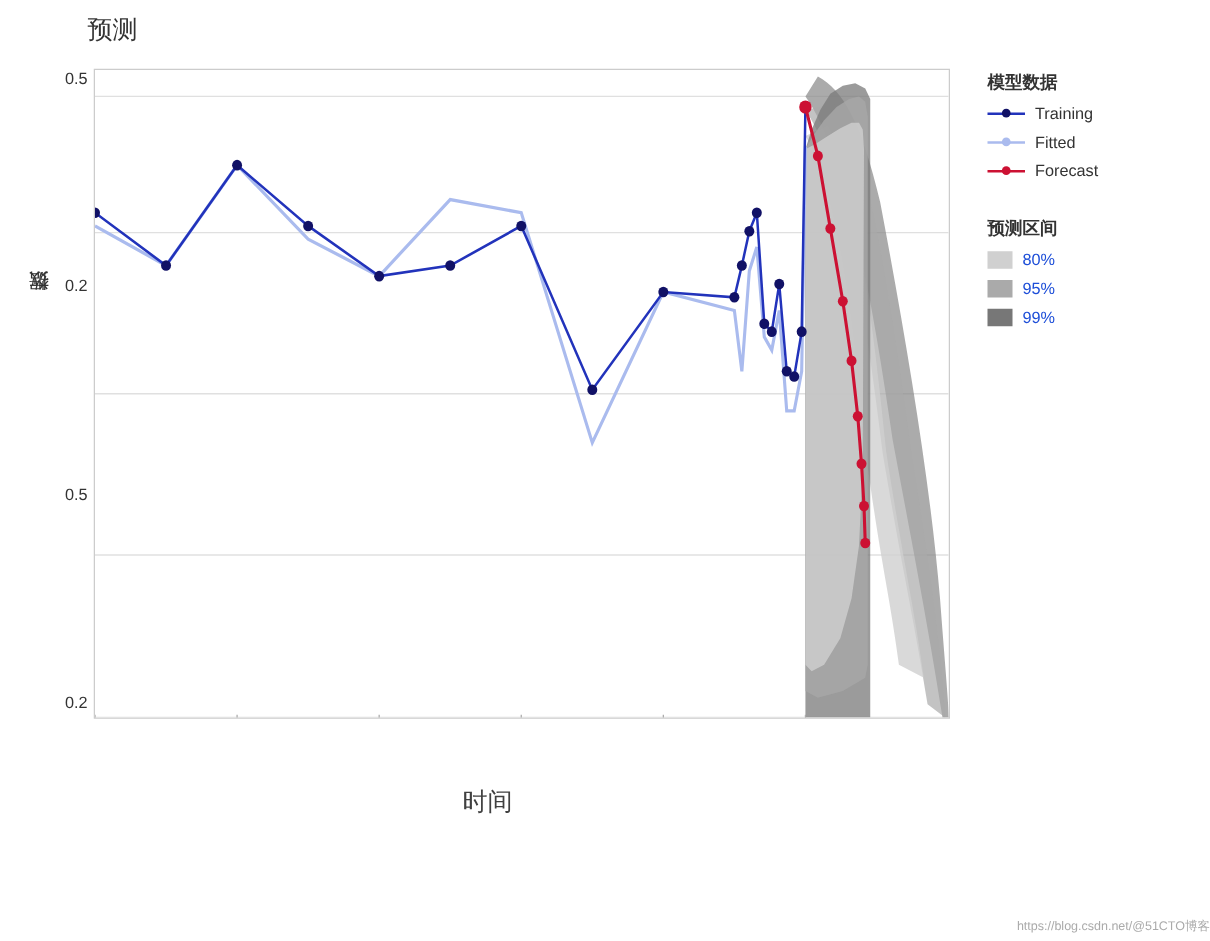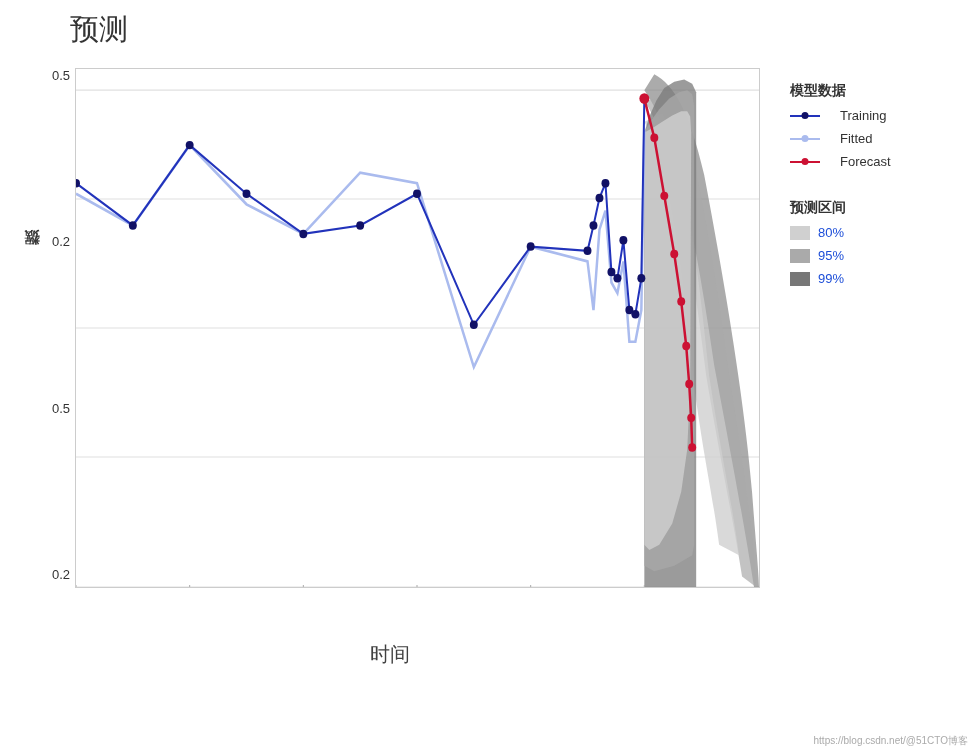--- a/index.html
+++ b/index.html
@@ -14,21 +14,21 @@
     .page-container {
       width: 968px;
       height: 753px;
       background: #ffffff;
       position: relative;
       display: flex;
       flex-direction: column;
       padding: 10px 10px 0 10px;
     }
     .page-title {
-      font-size: 29px;
+      font-size: 20px;
       font-weight: normal;
       color: #333;
       margin-left: 60px;
       margin-bottom: 8px;
     }
     .chart-area {
       display: flex;
       flex: 1;
       align-items: flex-start;
     }
@@ -93,36 +93,35 @@
       flex-direction: column;
       justify-content: space-between;
       align-items: flex-end;
     }
     .y-tick-label {
       font-size: 13px;
       color: #333;
     }
     .legend-area {
       margin-left: 20px;
-      margin-top: 24px;
+      margin-top: 12px;
       width: 160px;
     }
     .legend-title {
       font-size: 14px;
       color: #333;
       margin-bottom: 8px;
       font-weight: bold;
     }
     .legend-item {
       display: flex;
       align-items: center;
       margin-bottom: 8px;
       font-size: 13px;
       color: #333;
-      gap: 12px;
     }
     .legend-line {
       width: 30px;
       height: 2px;
       margin-right: 8px;
       position: relative;
       display: flex;
       align-items: center;
     }
     .legend-line-inner {

